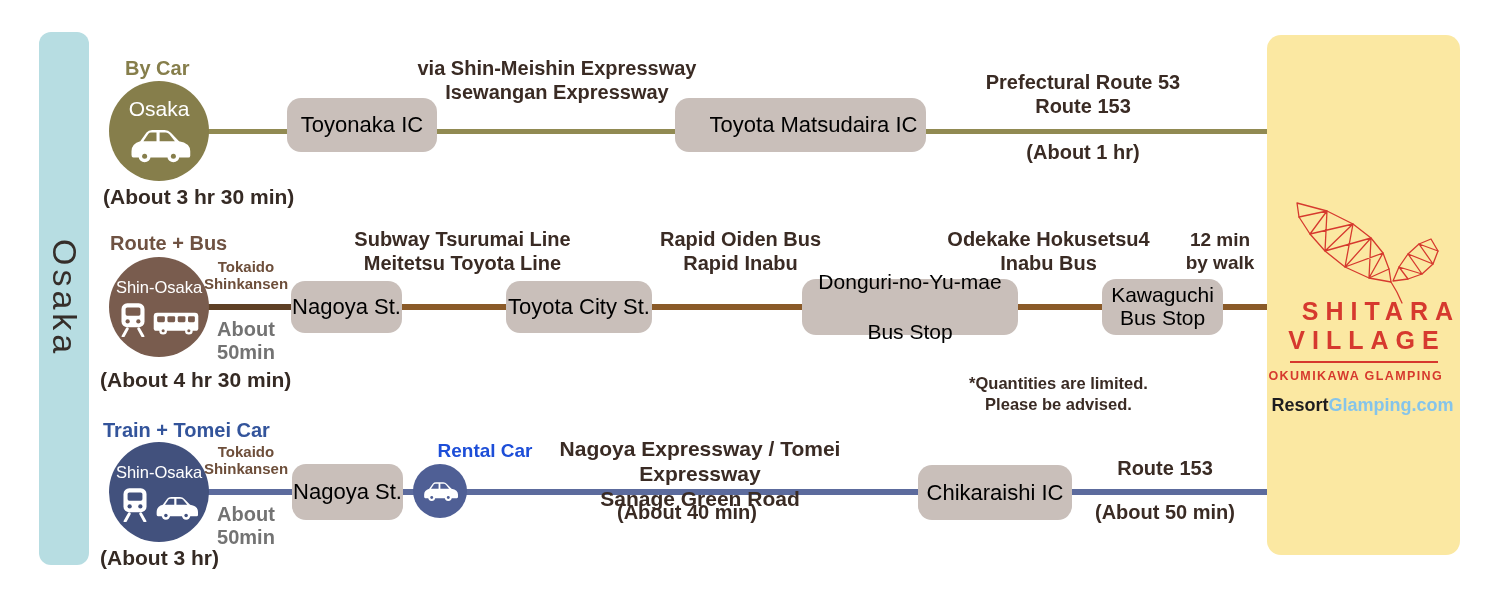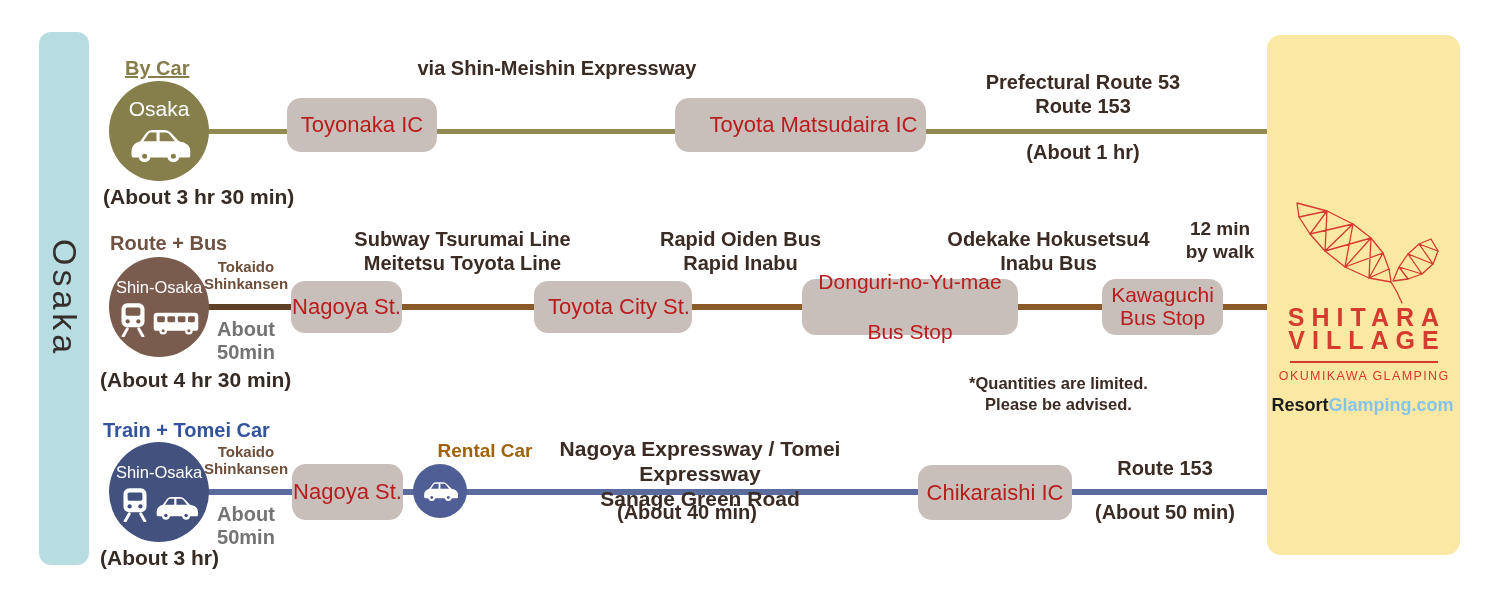--- a/index.html
+++ b/index.html
@@ -20,65 +20,65 @@
   
   .rline{position:absolute;z-index:1;}
   .line-car{left:200px;top:129px;width:1067px;height:5px;background:#918a52;}
   .line-bus-dark{left:200px;top:304px;width:95px;height:6px;background:#5e4026;}
   .line-bus{left:295px;top:304px;width:972px;height:6px;background:#8a5a28;}
   .line-rental{left:200px;top:489px;width:1067px;height:6px;background:#5c6b9d;}
   
   .box{
     position:absolute;z-index:2;background:#c9bfba;border-radius:14px;
     display:flex;flex-direction:column;align-items:center;justify-content:center;
-    color:#b91c1c;font-size:22px;text-align:center;line-height:1.08;
+    color:#000000;font-size:22px;text-align:center;line-height:1.08;
   }
   
   .big-circle{
     position:absolute;z-index:2;width:100px;height:100px;border-radius:50%;
     display:flex;flex-direction:column;align-items:center;justify-content:center;
     color:#fff;text-align:center;
   }
   .big-circle .cname{font-size:21px;margin-bottom:4px;}
   .big-circle .cname.small{font-size:16.5px;}
   .icon-row{display:flex;align-items:flex-end;gap:5px;}
   .circ-car{background:#867e4b;left:109px;top:81px;}
   .circ-bus{background:#795c4e;left:109px;top:257px;}
   .circ-rental{background:#42517d;left:109px;top:442px;}
   .rental-circle{
     position:absolute;z-index:2;left:413px;top:464px;width:54px;height:54px;
     border-radius:50%;background:#4f5f95;display:flex;align-items:center;justify-content:center;
   }
   
   .ann{position:absolute;z-index:3;font-weight:bold;text-align:center;line-height:1.2;color:#3a2b24;font-size:20px;}
   .route-label{position:absolute;z-index:3;font-weight:bold;font-size:20px;}
-  .lbl-car{color:#867e4b;left:125px;top:57px;text-decoration:underline;}
+  .lbl-car{color:#867e4b;left:125px;top:57px;}
   .lbl-bus{color:#6f5242;left:110px;top:232px;}
   .lbl-rental{color:#33549b;left:103px;top:419px;}
   .total{position:absolute;z-index:3;font-weight:bold;font-size:21px;color:#352a24;white-space:nowrap;}
   .side-small{position:absolute;z-index:3;font-weight:bold;font-size:15px;text-align:center;line-height:1.15;}
   .shink{color:#6d4e3a;}
   .dur{color:#737373;font-size:20px;}
   .note{position:absolute;z-index:3;font-weight:bold;font-size:16.5px;text-align:center;line-height:1.25;color:#3a2b24;margin-top:27px;}
   .walk{font-size:19px;}
   
   .dest{
     position:absolute;left:1267px;top:35px;width:193px;height:520px;
     background:#fbe8a2;border-radius:14px;z-index:2;
   }
   .dest .leaf{position:absolute;left:18px;top:156px;}
   .dest-title{
     position:absolute;left:0;right:0;text-align:center;color:#d6392e;
     font-weight:bold;font-size:25px;letter-spacing:7px;text-indent:7px;
   }
-  .t1{top:268px;} .t2{top:291px;}
+  .t1{top:262px;text-align:right;} .t2{top:291px;}
   .divider{position:absolute;left:23px;top:326px;width:148px;height:2px;background:#d6392e;}
   .dest-sub{
-    position:absolute;left:0;right:0;top:334px;text-align:center;color:#d6392e;
-    font-weight:normal;font-size:12.5px;letter-spacing:1.4px;text-indent:1.4px;
+    position:absolute;left:0;right:0;top:334px;color:#d6392e;
+    font-weight:bold;font-size:12.5px;letter-spacing:1.4px;text-indent:1.4px;
   }
   .brand{position:absolute;left:0;right:2px;top:360px;text-align:center;font-size:18px;font-weight:bold;}
   .brand .b-dark{color:#1d1d1f;}
   .brand .b-light{color:#85c4ea;}
 </style>
 </head>
 <body>
 
 <div class="canvas">
 
@@ -102,20 +102,21 @@
     </svg>
   </div>
   <div class="total" style="left:103px;top:185px;">(About 3 hr 30 min)</div>
 
   <div class="box" style="left:287px;top:98px;width:150px;height:54px;">
     <span>Toyonaka IC</span>
   </div>
 
   <div class="ann" style="left:415px;top:56px;width:284px;text-align:center;">
     <div>via Shin-Meishin Expressway</div>
+    <div>Isewangan Expressway</div>
   </div>
 
   <div class="box" style="left:675px;top:98px;width:225px;height:54px;font-size:22px;padding-left:26px;">
     <span>Toyota Matsudaira IC</span>
   </div>
 
   <div class="ann" style="left:983px;top:70px;width:200px;">
     <div>Prefectural Route 53</div>
     <div>Route 153</div>
   </div>
@@ -161,21 +162,21 @@
 
   <div class="box" style="left:291px;top:281px;width:111px;height:52px;">
     <span>Nagoya St.</span>
   </div>
 
   <div class="ann" style="left:320px;top:227px;width:285px;">
     <div>Subway Tsurumai Line</div>
     <div>Meitetsu Toyota Line</div>
   </div>
 
-  <div class="box" style="left:534px;top:281px;width:146px;height:52px;padding-left:12px;">
+  <div class="box" style="left:506px;top:281px;width:146px;height:52px;">
     <span>Toyota City St.</span>
   </div>
 
   <div class="ann" style="left:598px;top:227px;width:285px;">
     <div>Rapid Oiden Bus</div>
     <div>Rapid Inabu</div>
   </div>
 
   <div class="box" style="left:802px;top:279px;width:216px;height:56px;font-size:21px;gap:27px;">
     <span>Donguri-no-Yu-mae</span>
@@ -185,21 +186,21 @@
   <div class="ann" style="left:906px;top:227px;width:285px;">
     <div>Odekake Hokusetsu4</div>
     <div>Inabu Bus</div>
   </div>
 
   <div class="box" style="left:1102px;top:279px;width:121px;height:56px;font-size:21px;">
     <span>Kawaguchi</span>
     <span>Bus Stop</span>
   </div>
 
-  <div class="ann walk" style="left:1160px;top:218px;width:120px;">
+  <div class="ann walk" style="left:1160px;top:229px;width:120px;">
     <div>12 min</div>
     <div>by walk</div>
   </div>
 
   <div class="note" style="left:916px;top:346px;width:285px;">
     <div>*Quantities are limited.</div>
     <div>Please be advised.</div>
   </div>
 
   <div class="rline line-rental"></div>
@@ -234,21 +235,21 @@
   <div class="side-small dur" style="left:203px;top:503px;width:86px;">
     <div>About</div>
     <div>50min</div>
   </div>
   <div class="total" style="left:100px;top:546px;">(About 3 hr)</div>
 
   <div class="box" style="left:292px;top:464px;width:111px;height:56px;">
     <span>Nagoya St.</span>
   </div>
 
-  <div class="ann" style="left:425px;top:440px;width:120px;font-size:19px;color:#a16207;">Rental Car</div>
+  <div class="ann" style="left:425px;top:440px;width:120px;font-size:19px;color:#1d4ed8;">Rental Car</div>
   <div class="rental-circle">
     <svg width="36" height="24" viewBox="0 0 50 32">
       <path d="M3 21 q0 -6 7 -8 l5 -7 q1.5 -2 4.5 -2 h10 q3 0 5 2.2 l6.5 6.8 q9 1.5 9 8 v3.5 q0 1.5 -1.5 1.5 h-44 q-1.5 0 -1.5 -2 z" fill="#fff"></path>
       <path d="M12.5 13 l4 -6 q0.8 -1 2 -1 h4.5 v7 z" fill="#4f5f95"></path>
       <path d="M25.5 6 h5 q1.5 0 2.6 1.2 l4.6 5.8 h-12.2 z" fill="#4f5f95"></path>
       <circle cx="13.5" cy="25" r="4.8" fill="#fff"></circle>
         <circle cx="13.5" cy="25" r="2" fill="#4f5f95"></circle>
       <circle cx="36.5" cy="25" r="4.8" fill="#fff"></circle>
         <circle cx="36.5" cy="25" r="2" fill="#4f5f95"></circle>
     </svg>

